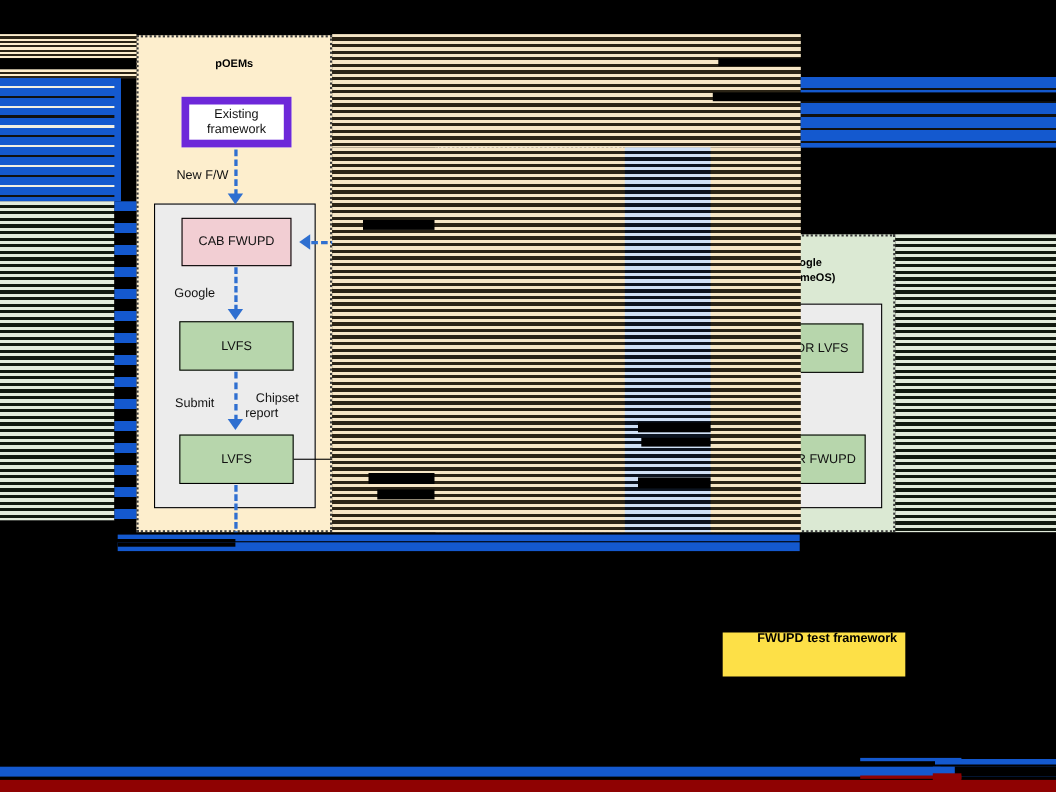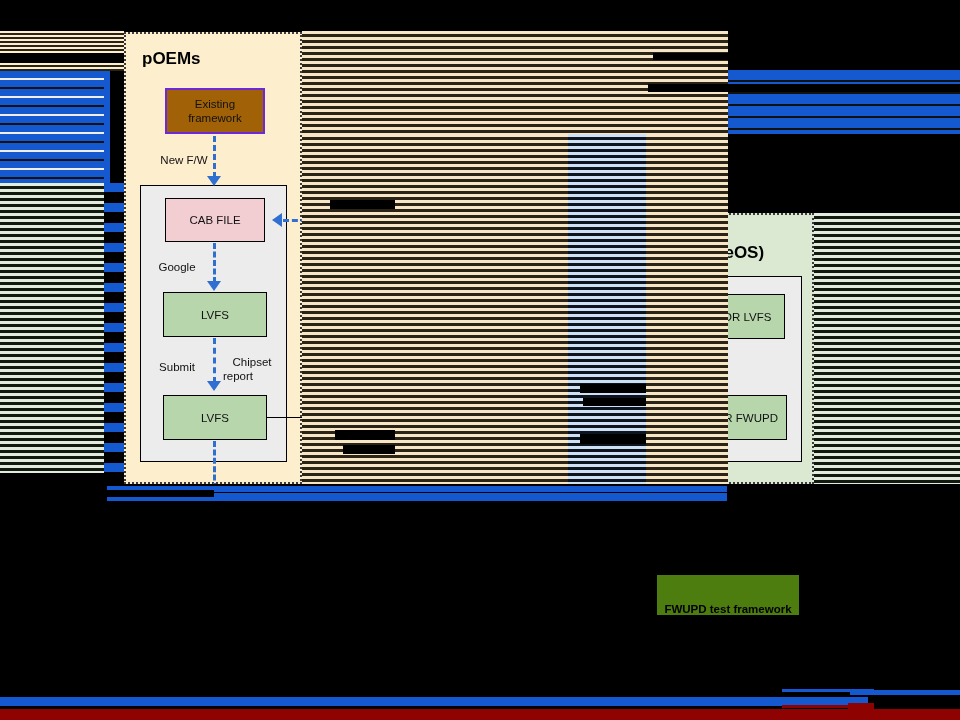--- a/index.html
+++ b/index.html
@@ -3,49 +3,49 @@
 <meta charset="utf-8">
 <style>
   html,body{margin:0;padding:0;background:#000;}
   body{width:960px;height:720px;overflow:hidden;font-family:"Liberation Sans",sans-serif;position:relative;}
   #stage{position:absolute;left:0;top:0;width:960px;height:720px;background:#000;overflow:hidden;}
 
   
   #diagram{position:absolute;left:0;top:0;width:960px;height:720px;}
 
   .swim{position:absolute;border:2px dotted #3b3b3b;box-sizing:border-box;}
-  .swim-title{position:absolute;left:16px;right:0;text-align:left;font-weight:bold;font-size:17px;color:#000;line-height:13px;}
+  .swim-title{position:absolute;left:0;right:0;text-align:center;font-weight:bold;font-size:10px;color:#000;line-height:13px;}
 
   .panel{position:absolute;background:#ececec;border:1px solid #000;box-sizing:border-box;}
 
   .node{position:absolute;box-sizing:border-box;display:flex;align-items:center;justify-content:center;
         text-align:center;font-size:11.5px;color:#111;line-height:14px;}
-  .n-blue{background:#a16207;border:2px solid #6d28d9;text-align:right;}
+  .n-blue{background:#ffffff;border:7px solid #6d28d9;text-align:right;}
   .n-pink{background:#f2ced3;border:1px solid #000;}
   .n-green{background:#b7d6ac;border:1px solid #000;}
 
   .lbl{position:absolute;font-size:11.5px;color:#111;line-height:14px;text-align:center;}
   .lbl-sm{font-size:9.5px;line-height:11px;}
 
   
   .vdash{position:absolute;width:0;border-left:3px dashed #2f6fd0;}
   .vdash-red{position:absolute;width:0;border-left:3px dashed #b51b1b;}
   .hdash{position:absolute;height:0;border-top:3px dashed #2f6fd0;}
   .hdash-red{position:absolute;height:0;border-top:3px dashed #b51b1b;}
   .hline{position:absolute;height:0;border-top:1.5px solid #000;}
 
   .arw{position:absolute;width:0;height:0;}
   .arw-d-blue{border-left:7px solid transparent;border-right:7px solid transparent;border-top:10px solid #2f6fd0;}
   .arw-d-red{border-left:7px solid transparent;border-right:7px solid transparent;border-top:10px solid #b51b1b;}
   .arw-l-blue{border-top:7px solid transparent;border-bottom:7px solid transparent;border-right:10px solid #2f6fd0;}
   .arw-r-blk{border-top:7px solid transparent;border-bottom:7px solid transparent;border-left:10px solid #000;}
   .arw-r-red{border-top:7px solid transparent;border-bottom:7px solid transparent;border-left:10px solid #b51b1b;}
 
-  .float-box{position:absolute;background:#4d7c0f;display:flex;align-items:flex-end;justify-content:center;
-             font-weight:bold;font-size:11.5px;color:#000;}
+  .float-box{position:absolute;background:#fde047;display:flex;align-items:flex-start;justify-content:center;
+             font-weight:bold;font-size:11.5px;color:#000;padding-left:24px;}
 
   
   .gl{position:absolute;}
   .mask{position:absolute;background:#000;}
   .blu{position:absolute;background:#1459cf;}
   .red{position:absolute;background:#8f0202;}
 </style>
 </head>
 <body>
 
@@ -74,21 +74,21 @@
     <div class="node n-blue" style="left:165px;top:88px;width:100px;height:46px;flex-direction:column;">
       <span>Existing</span>
       <span>framework</span>
     </div>
 
     <div class="vdash" style="left:213px;top:136px;height:42px;"></div>
     <div class="arw arw-d-blue" style="left:207px;top:176px;"></div>
     <div class="lbl" style="left:149px;top:153px;width:70px;">New F/W</div>
 
     <div class="node n-pink" style="left:165px;top:198px;width:100px;height:44px;">
-      <span>CAB FILE</span>
+      <span>CAB FWUPD</span>
     </div>
 
     <div class="vdash" style="left:213px;top:243px;height:40px;"></div>
     <div class="arw arw-d-blue" style="left:207px;top:281px;"></div>
     <div class="lbl" style="left:143px;top:260px;width:68px;">Google</div>
 
     <div class="node n-green" style="left:163px;top:292px;width:104px;height:45px;">
       <span>LVFS</span>
     </div>
 

